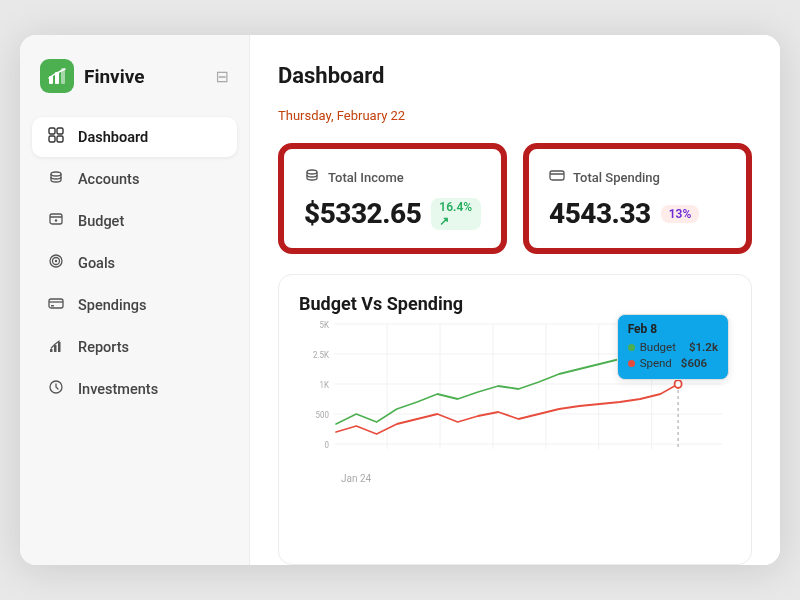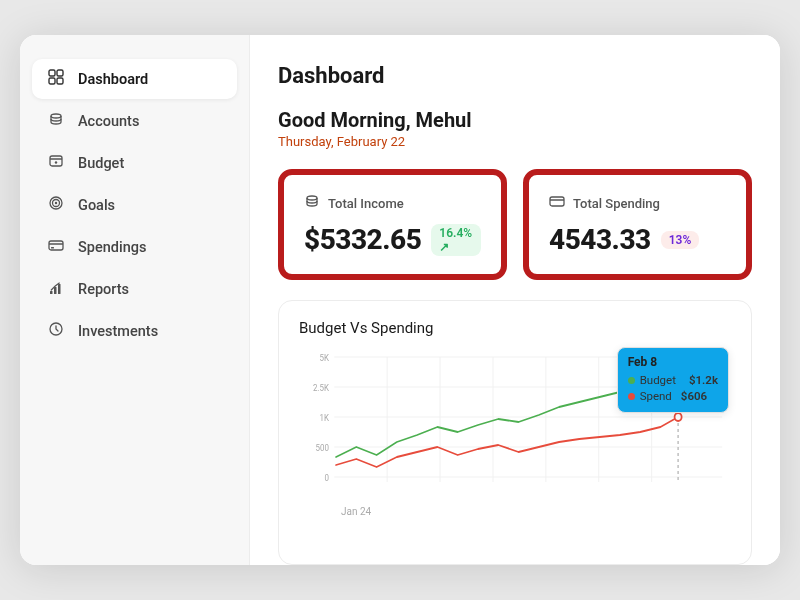--- a/index.html
+++ b/index.html
@@ -186,24 +186,23 @@
     
     .chart-section {
       background: #fff;
       border: 1px solid #ececec;
       border-radius: 14px;
       padding: 18px 20px 14px 20px;
       flex: 1;
       overflow: hidden;
     }
     .chart-title {
-      font-size: 15px;
-      font-weight: 400;
-      color: #1a1a1a;
-      margin-bottom: 10px;
+      font-size: 18px;
+      font-weight: 700;
+      color: #1a1a1a;
     }
     .chart-wrapper {
       position: relative;
       width: 100%;
       height: 170px;
     }
     .chart-tooltip {
       position: absolute;
       right: 2px;
       top: 0px;
@@ -248,20 +247,32 @@
       width: 100%;
       height: 155px;
     }
   </style>
 </head>
 <body>
 
 <div class="app-container">
 
   <div class="sidebar">
+    <div class="sidebar-logo">
+      <div class="logo-icon">
+        <svg width="20" height="20" viewBox="0 0 20 20" fill="none">
+          <rect x="2" y="10" width="4" height="8" rx="1" fill="white"></rect>
+          <rect x="8" y="6" width="4" height="12" rx="1" fill="white"></rect>
+          <rect x="14" y="2" width="4" height="16" rx="1" fill="white" opacity="0.5"></rect>
+          <polyline points="2,12 8,8 14,5 18,3" stroke="white" stroke-width="1.5" fill="none" stroke-linecap="round"></polyline>
+        </svg>
+      </div>
+      <span class="logo-text">Finvive</span>
+      <span class="sidebar-collapse-icon">⊟</span>
+    </div>
 
     <nav class="sidebar-nav">
 
       <div class="nav-item active">
         <span class="nav-icon">
           <svg width="16" height="16" viewBox="0 0 16 16" fill="none">
               <rect x="1" y="1" width="6" height="6" rx="1.5" stroke="#333" stroke-width="1.4"></rect>
               <rect x="9" y="1" width="6" height="6" rx="1.5" stroke="#333" stroke-width="1.4"></rect>
               <rect x="1" y="9" width="6" height="6" rx="1.5" stroke="#333" stroke-width="1.4"></rect>
               <rect x="9" y="9" width="6" height="6" rx="1.5" stroke="#333" stroke-width="1.4"></rect>
@@ -337,21 +348,20 @@
       </div>
     </nav>
   </div>
 
   <div class="main">
     <div class="main-header">
       <h1 class="main-title">Dashboard</h1>
     </div>
 
     <div class="greeting">
-      <div class="greeting-name">Good Morning, Mehul</div>
       <div class="greeting-date">Thursday, February 22</div>
     </div>
 
     <div class="cards-row">
 
       <div class="card">
         <div class="card-label">
           <span class="card-label-icon">
             <svg width="16" height="16" viewBox="0 0 16 16" fill="none">
                 <ellipse cx="8" cy="5" rx="5" ry="2" stroke="#555" stroke-width="1.3"></ellipse>

